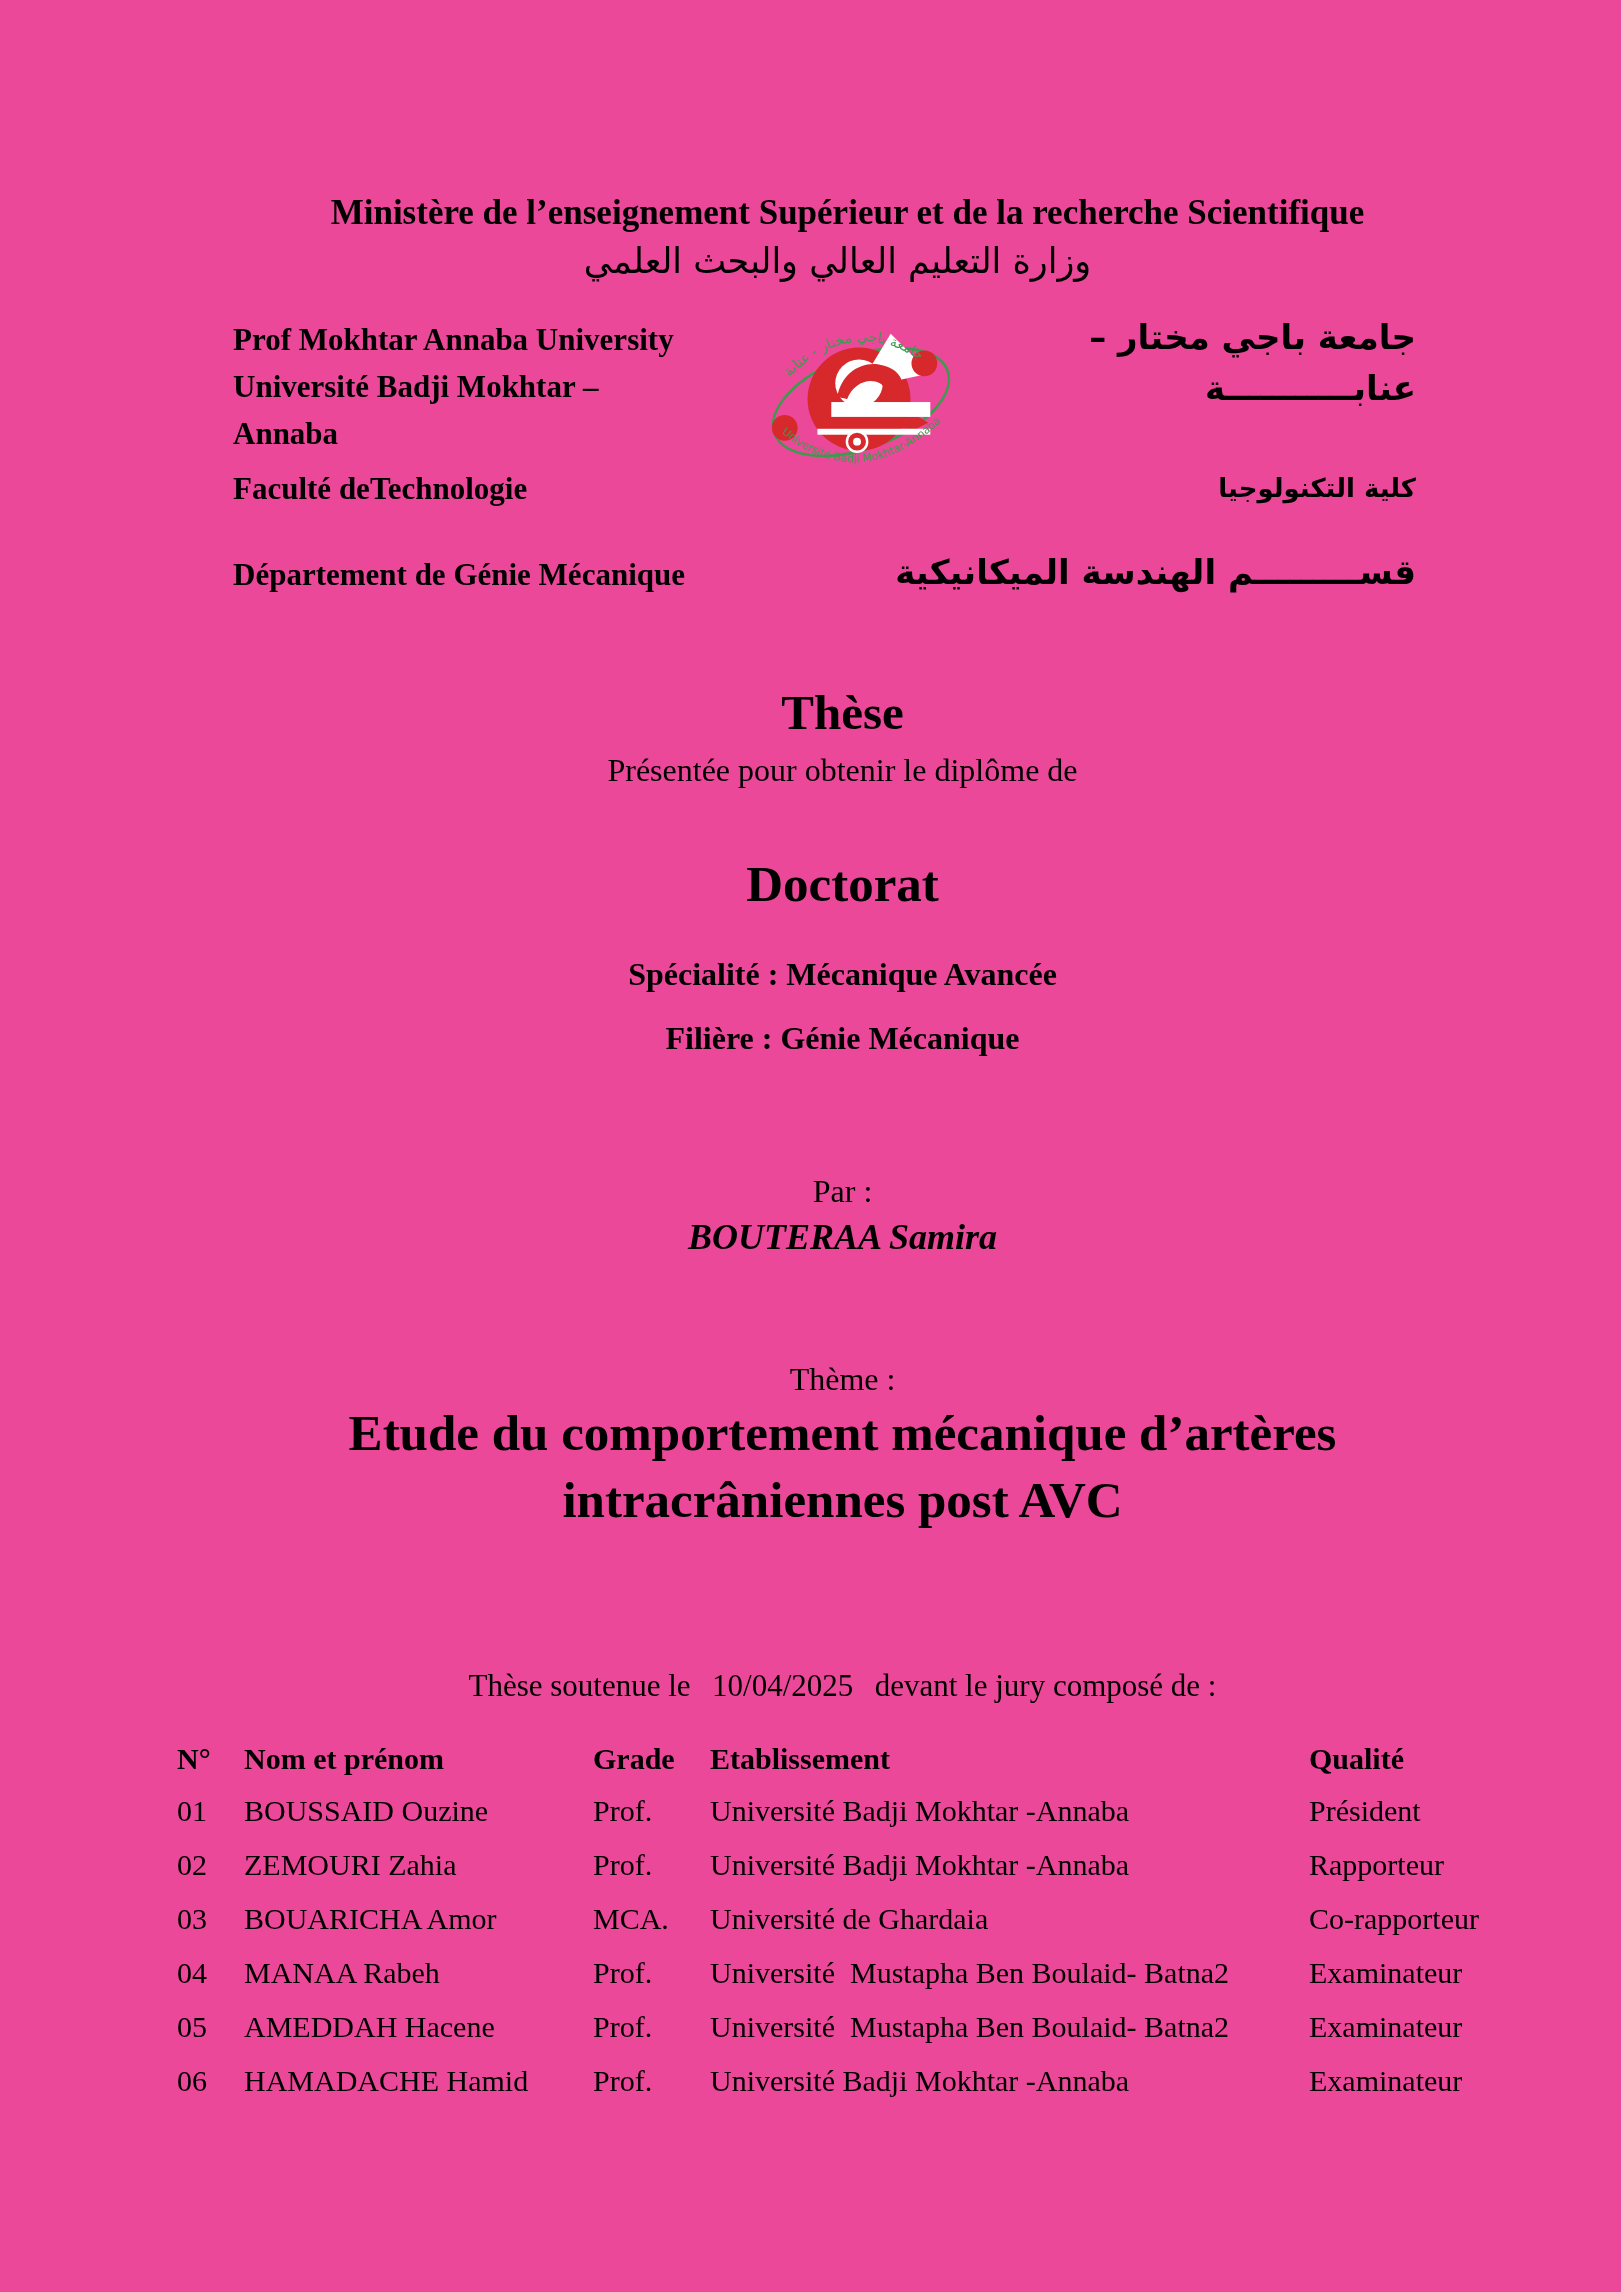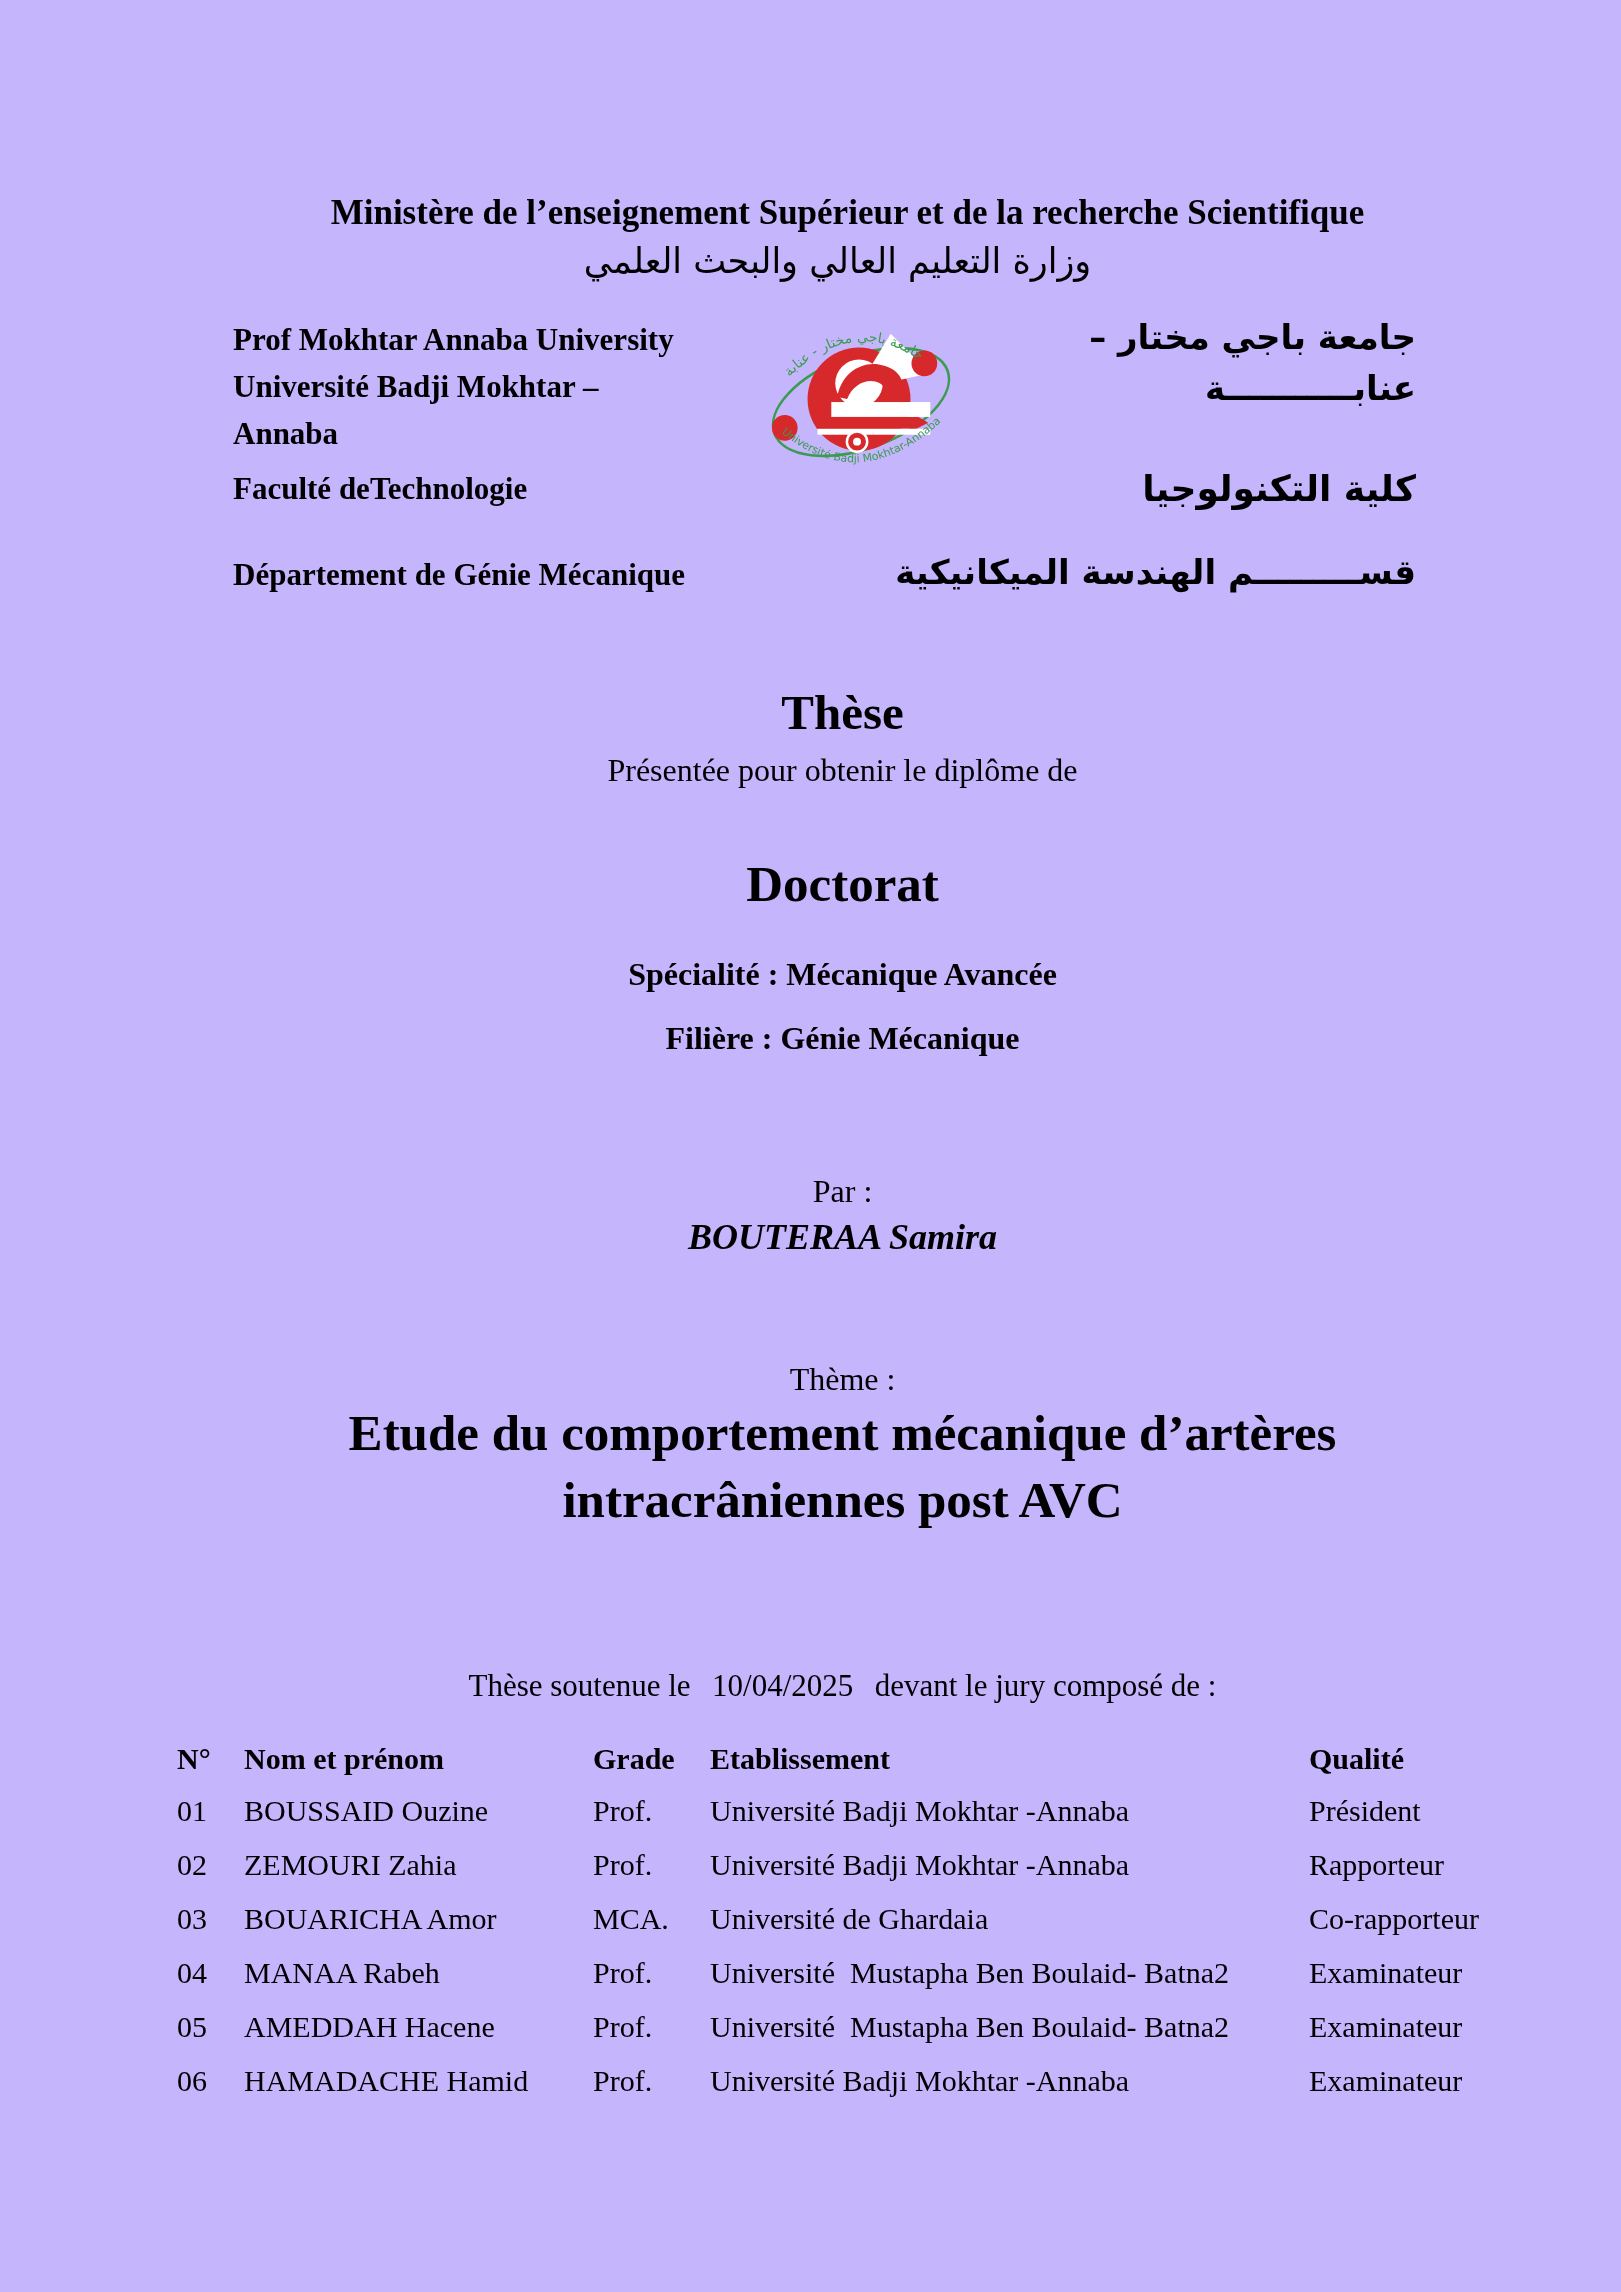--- a/index.html
+++ b/index.html
@@ -1,36 +1,36 @@
 <!DOCTYPE html>
 <html lang="fr"><head>
 <meta charset="utf-8">
 <style>
   html,body{margin:0;padding:0;background:#888;}
   .page{
     position:relative;
     width:1621px;height:2293px;
     margin:0 auto;
-    background:#c4b5fd;
+    background:#ec4899;
     font-family:"Liberation Serif", serif;
     color:#000;
     overflow:hidden;
   }
   .abs{position:absolute;}
   
   .ministry-fr{left:74px;top:192px;width:1547px;font-size:35px;font-weight:bold;line-height:41px;text-align:center;}
   .ministry-ar{left:74px;top:237px;width:1527px;font-size:35px;line-height:49px;text-align:center;direction:rtl;font-family:"DejaVu Sans",sans-serif;}
   
   .uni-block{left:233px;top:316px;width:510px;font-size:31px;font-weight:bold;line-height:47px;}
   .faculty{left:233px;top:469px;font-size:31px;font-weight:bold;line-height:39px;}
   .dept{left:233px;top:555px;font-size:31px;font-weight:bold;line-height:39px;text-align:center;}
   
   .ar{direction:rtl;font-family:"DejaVu Sans",sans-serif;font-weight:bold;text-align:right;}
   .ar-uni{right:205px;top:312px;width:412px;font-size:34px;line-height:51px;}
-  .ar-fac{right:205px;top:467px;font-size:36px;line-height:43px;}
+  .ar-fac{right:205px;top:467px;font-size:26px;line-height:43px;}
   .ar-dept{right:205px;top:551px;font-size:34px;line-height:43px;}
   
   .logo{left:755px;top:308px;width:212px;height:198px;}
   
   .mid{left:235px;width:1215px;text-align:center;}
   .these-h{top:684px;font-size:49px;font-weight:bold;line-height:57px;}
   .these-sub{top:751px;font-size:32px;line-height:39px;}
   .doctorat{top:855px;font-size:51px;font-weight:bold;line-height:59px;}
   .specialite{top:955px;font-size:32px;font-weight:bold;line-height:39px;}
   .filiere{top:1019px;font-size:32px;font-weight:bold;line-height:39px;}

